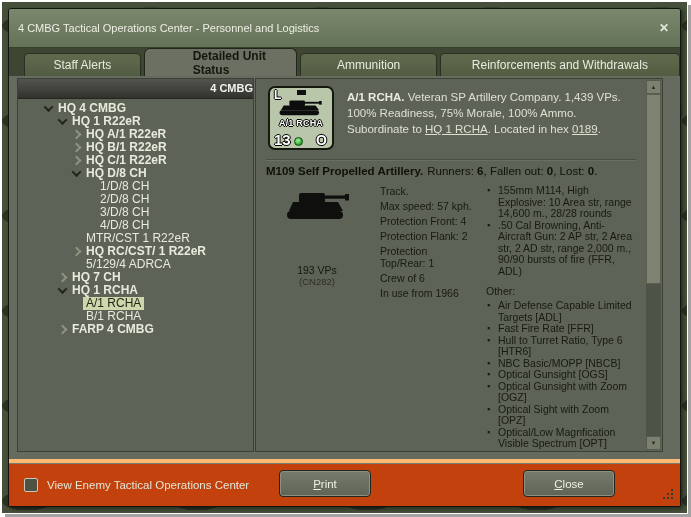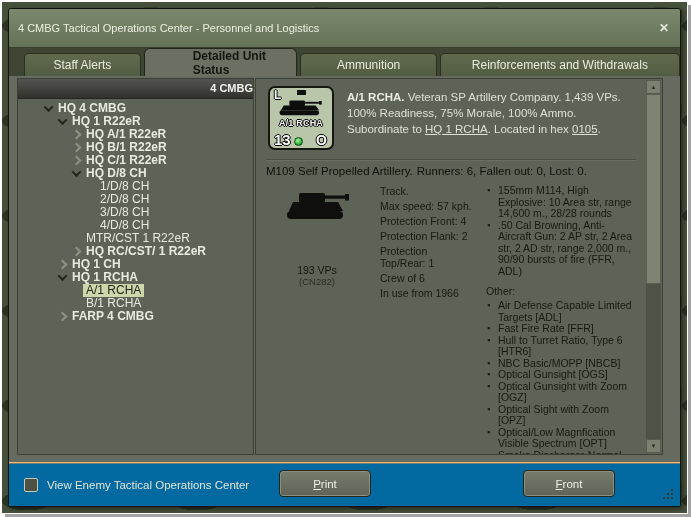--- a/index.html
+++ b/index.html
@@ -105,36 +105,36 @@
   .c-dot{width:9px;height:9px;border-radius:50%;margin-left:3px;margin-top:3px;
          background:radial-gradient(circle at 40% 35%, #8fe48f 15%, #23a423 70%);border:1px solid #0b4d0b;box-sizing:border-box;}
   .c-sym{margin-left:auto;font-size:14px;font-weight:bold;color:#fff;
          text-shadow:-1px 0 0 #000,1px 0 0 #000,0 -1px 0 #000,0 1px 0 #000;}
   .sum-text{font-size:11.5px;line-height:16px;color:#dde1d2;padding-top:3px;}
   .sum-text b{color:#e9ecdf;}
   .link{text-decoration:underline;cursor:pointer;}
   
   .sep{border:none;border-top:1px solid #4a4f43;box-shadow:0 1px 0 rgba(255,255,255,.08);margin:4px 0 5px;}
   .sec-head{font-size:11.5px;color:#0e1208;margin:4px 0 8px;font-weight:normal;}
-  .sec-head b{font-weight:normal;}
+  .sec-head b{font-weight:bold;}
   .sec-head .stat{margin-left:4px;}
   .sec-grid{display:grid;grid-template-columns:102px 94px 1fr;column-gap:12px;color:#171b10;font-size:10.5px;margin-bottom:2px;}
   .veh-col{text-align:center;padding-top:4px;}
   .veh-img{display:block;margin:0 auto 4px;}
   .vps{font-size:10.5px;color:#14180e;margin-top:43px;}
   .cn{font-size:9.5px;color:#2b3023;}
   .specs div{line-height:12px;margin-bottom:3px;}
   .armlabel{line-height:12px;margin-bottom:3px;}
   .blist{margin:0 0 8px;padding:0;list-style:none;}
   .blist li{position:relative;padding-left:12px;line-height:11.5px;}
   .blist li::before{content:"▪";position:absolute;left:1px;top:0;font-size:9px;}
   
   .footer{
     flex:0 0 43px;position:relative;display:flex;align-items:center;padding:0 15px;
-    border-top:1px solid #fdba74;box-shadow:inset 0 1px 0 #787d6f;background:#0369a1;
+    border-top:4px solid #fdba74;box-shadow:inset 0 1px 0 #787d6f;background:#c2410c;
   }
   .chk{width:12px;height:12px;border:1px solid #c6cabb;border-radius:2px;background:#4d5245;margin-right:9px;flex:0 0 12px;}
   .chk-label{font-size:11.5px;color:#e2e6d7;}
   .btn{
     position:absolute;top:7px;width:92px;height:27px;box-sizing:border-box;
     background:linear-gradient(#767b6c,#5f6458);
     border:1px solid #22261c;border-radius:4px;box-shadow:inset 0 0 0 1px #8b9080;
     display:flex;align-items:center;justify-content:center;cursor:default;
   }
   .btn .bl{display:block;width:100%;text-align:center;color:#eef0e4;font-size:11.5px;}
@@ -219,23 +219,27 @@
             <span class="lbl">4/D/8 CH</span>
           </div>
         <div class="trow lv2">
             <span class="arr none"></span>
             <span class="lbl">MTR/CST 1 R22eR</span>
           </div>
         <div class="trow bold lv2">
             <span class="arr col"></span>
             <span class="lbl">HQ RC/CST/ 1 R22eR</span>
           </div>
+        <div class="trow lv2">
+            <span class="arr none"></span>
+            <span class="lbl">5/129/4 ADRCA</span>
+          </div>
         <div class="trow bold lv1">
             <span class="arr col"></span>
-            <span class="lbl">HQ 1 CH</span>
+            <span class="lbl">HQ 7 CH</span>
           </div>
         <div class="trow bold lv1">
             <span class="arr exp"></span>
             <span class="lbl">HQ 1 RCHA</span>
           </div>
         <div class="trow sel lv2">
             <span class="arr none"></span>
             <span class="lbl">A/1 RCHA</span>
           </div>
         <div class="trow lv2">
@@ -267,21 +271,21 @@
           <span class="c-name">A/1 RCHA</span>
           <div class="c-bottom">
             <span class="c-str">13</span>
             <span class="c-dot"></span>
             <span class="c-sym">O</span>
           </div>
         </div>
         <div class="sum-text">
           <div><b>A/1 RCHA.</b><span> Veteran SP Artillery Company. 1,439 VPs.</span></div>
           <div>100% Readiness, 75% Morale, 100% Ammo.</div>
-          <div><span>Subordinate to </span><span class="link">HQ 1 RCHA</span><span>. Located in hex </span><span class="link">0105</span><span>.</span></div>
+          <div><span>Subordinate to </span><span class="link">HQ 1 RCHA</span><span>. Located in hex </span><span class="link">0189</span><span>.</span></div>
         </div>
       </div>
 
       <hr class="sep">
 
       <div class="sec-head">
         <b>M109 Self Propelled Artillery.</b><span class="stat"><span>Runners: </span><b>6</b><span>, Fallen out: </span><b>0</b><span>, Lost: </span><b>0</b><span>.</span></span>
       </div>
       <div class="sec-grid">
         <div class="veh-col">
@@ -334,18 +338,18 @@
     </div>
   </div>
 
   <div class="footer">
     <span class="chk"></span>
     <span class="chk-label">View Enemy Tactical Operations Center</span>
     <div class="btn btn-print">
         <span class="bl">Print</span>
       </div>
     <div class="btn btn-close">
-        <span class="bl">Front</span>
+        <span class="bl">Close</span>
       </div>
     <div class="grip"></div>
   </div>
 
 </div>
 
 </body></html>

